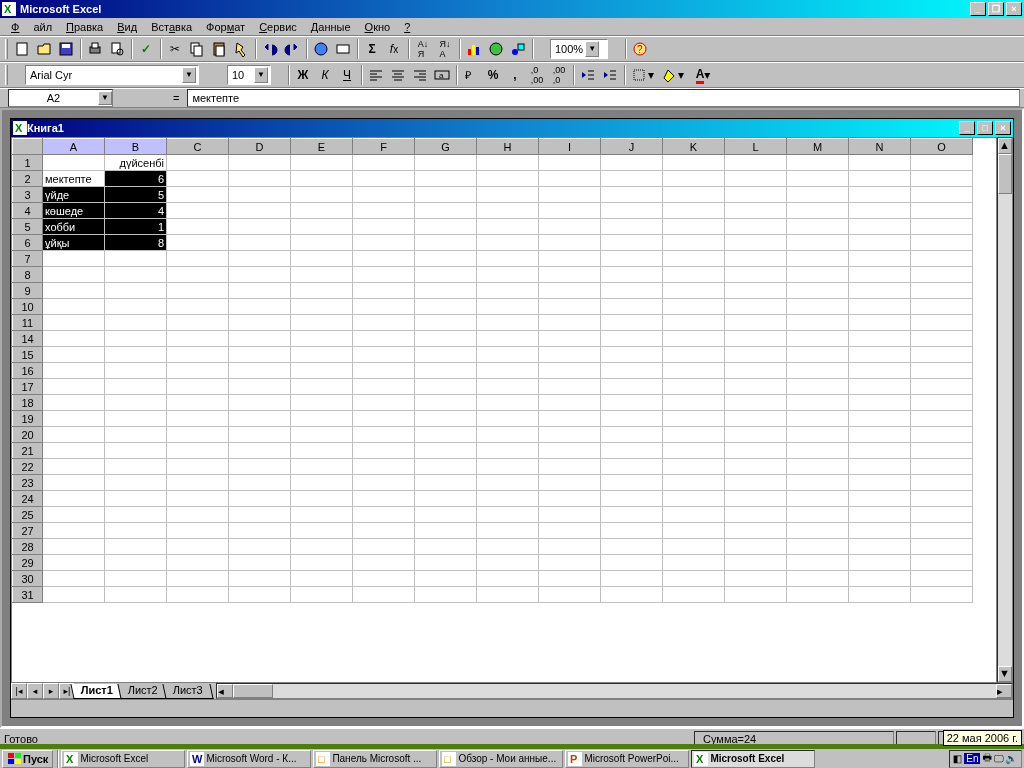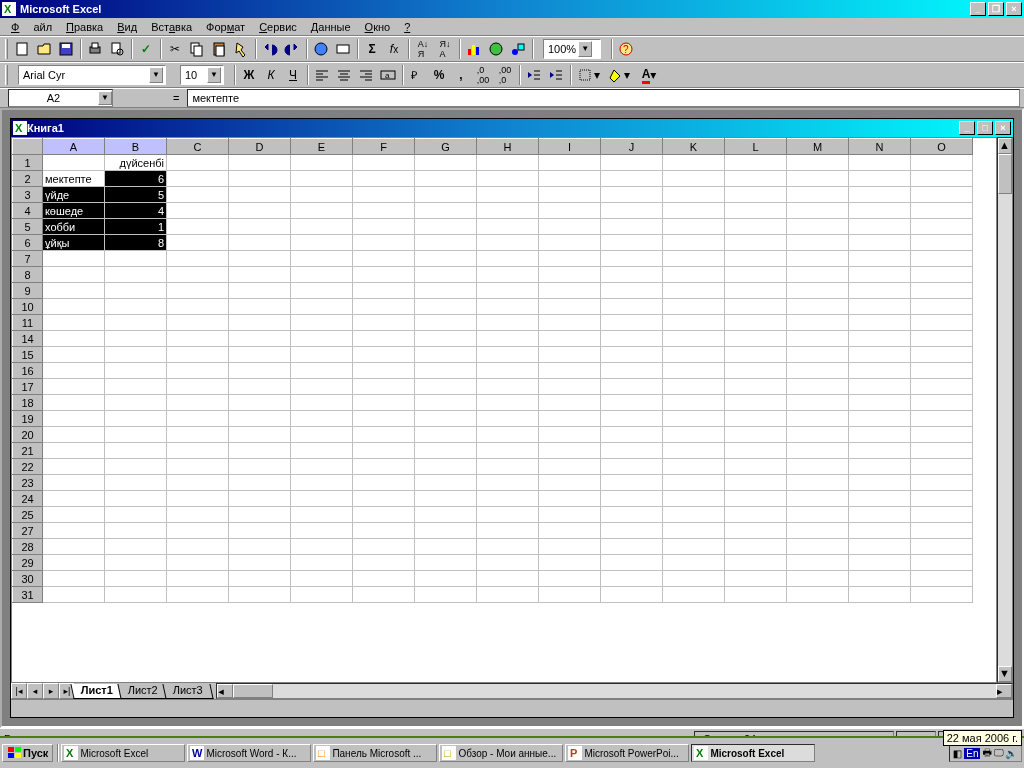--- a/index.html
+++ b/index.html
@@ -68,21 +68,21 @@
   position: relative;
 }
 .tb-sep { width: 1px; height: 20px; background: #808080; box-shadow: 1px 0 #fff; margin: 0 3px; }
 .combo {
   height: 20px;
   background: white;
   border: 1px solid #808080;
   border-right-color: #fff; border-bottom-color: #fff;
   display: inline-flex; align-items: center;
   padding: 0 2px 0 4px;
-  margin: 0 7px;
+  margin: 0 14px;
 }
 .combo .dd {
   width: 14px; height: 16px; background: #c0c0c0;
   border: 1px solid #fff; border-right-color:#808080; border-bottom-color:#808080;
   font-size: 8px; text-align: center; line-height: 14px;
   margin-left: 2px;
 }
 .formula-bar {
   background: #c0c0c0;
   height: 20px;
@@ -190,23 +190,23 @@
   bottom: 20px; left: 0; right: 0; height: 20px;
   background: #c0c0c0;
   border-top: 1px solid #fff;
   display: flex; align-items: center;
   padding: 0 4px;
 }
 .status-bar .panel { border: 1px inset #808080; padding: 1px 8px; height: 16px; margin-left: 2px; display:flex; align-items:center;}
 
 .taskbar {
   position: absolute;
-  bottom: 0; left: 0; right: 0; height: 32px;
+  bottom: 0; left: 0; right: 0; height: 24px;
   background: #c0c0c0;
-  border-top: 2px solid #4d7c0f;
+  border-top: 5px solid #4d7c0f;
   display: flex; align-items: center;
 }
 .start-btn {
   height: 18px; padding: 0 4px;
   border: 1px solid #fff; border-right-color:#808080; border-bottom-color:#808080;
   display: flex; align-items: center; font-weight: bold;
   margin: 0 2px;
 }
 .task-btn {
   height: 18px; width: 124px;
@@ -380,21 +380,21 @@
   <div class="tb-btn">
       <svg width="16" height="16">
         <circle cx="8" cy="8" r="6" fill="#ffe680" stroke="#c00"></circle>
         <text x="5" y="12" font-size="10" fill="#c00">?</text>
       </svg>
     </div>
 </div>
 
 <div class="toolbar">
   <div class="tb-grip"></div>
-  <div class="combo" style="width:148px">
+  <div class="combo" style="width:174px">
       <span>Arial Cyr</span>
       <span style="flex:1"></span>
       <span class="dd">▼</span>
     </div>
   <div class="combo" style="width:44px">
       <span>10</span>
       <span style="flex:1"></span>
       <span class="dd">▼</span>
     </div>
   <div class="tb-sep"></div>

